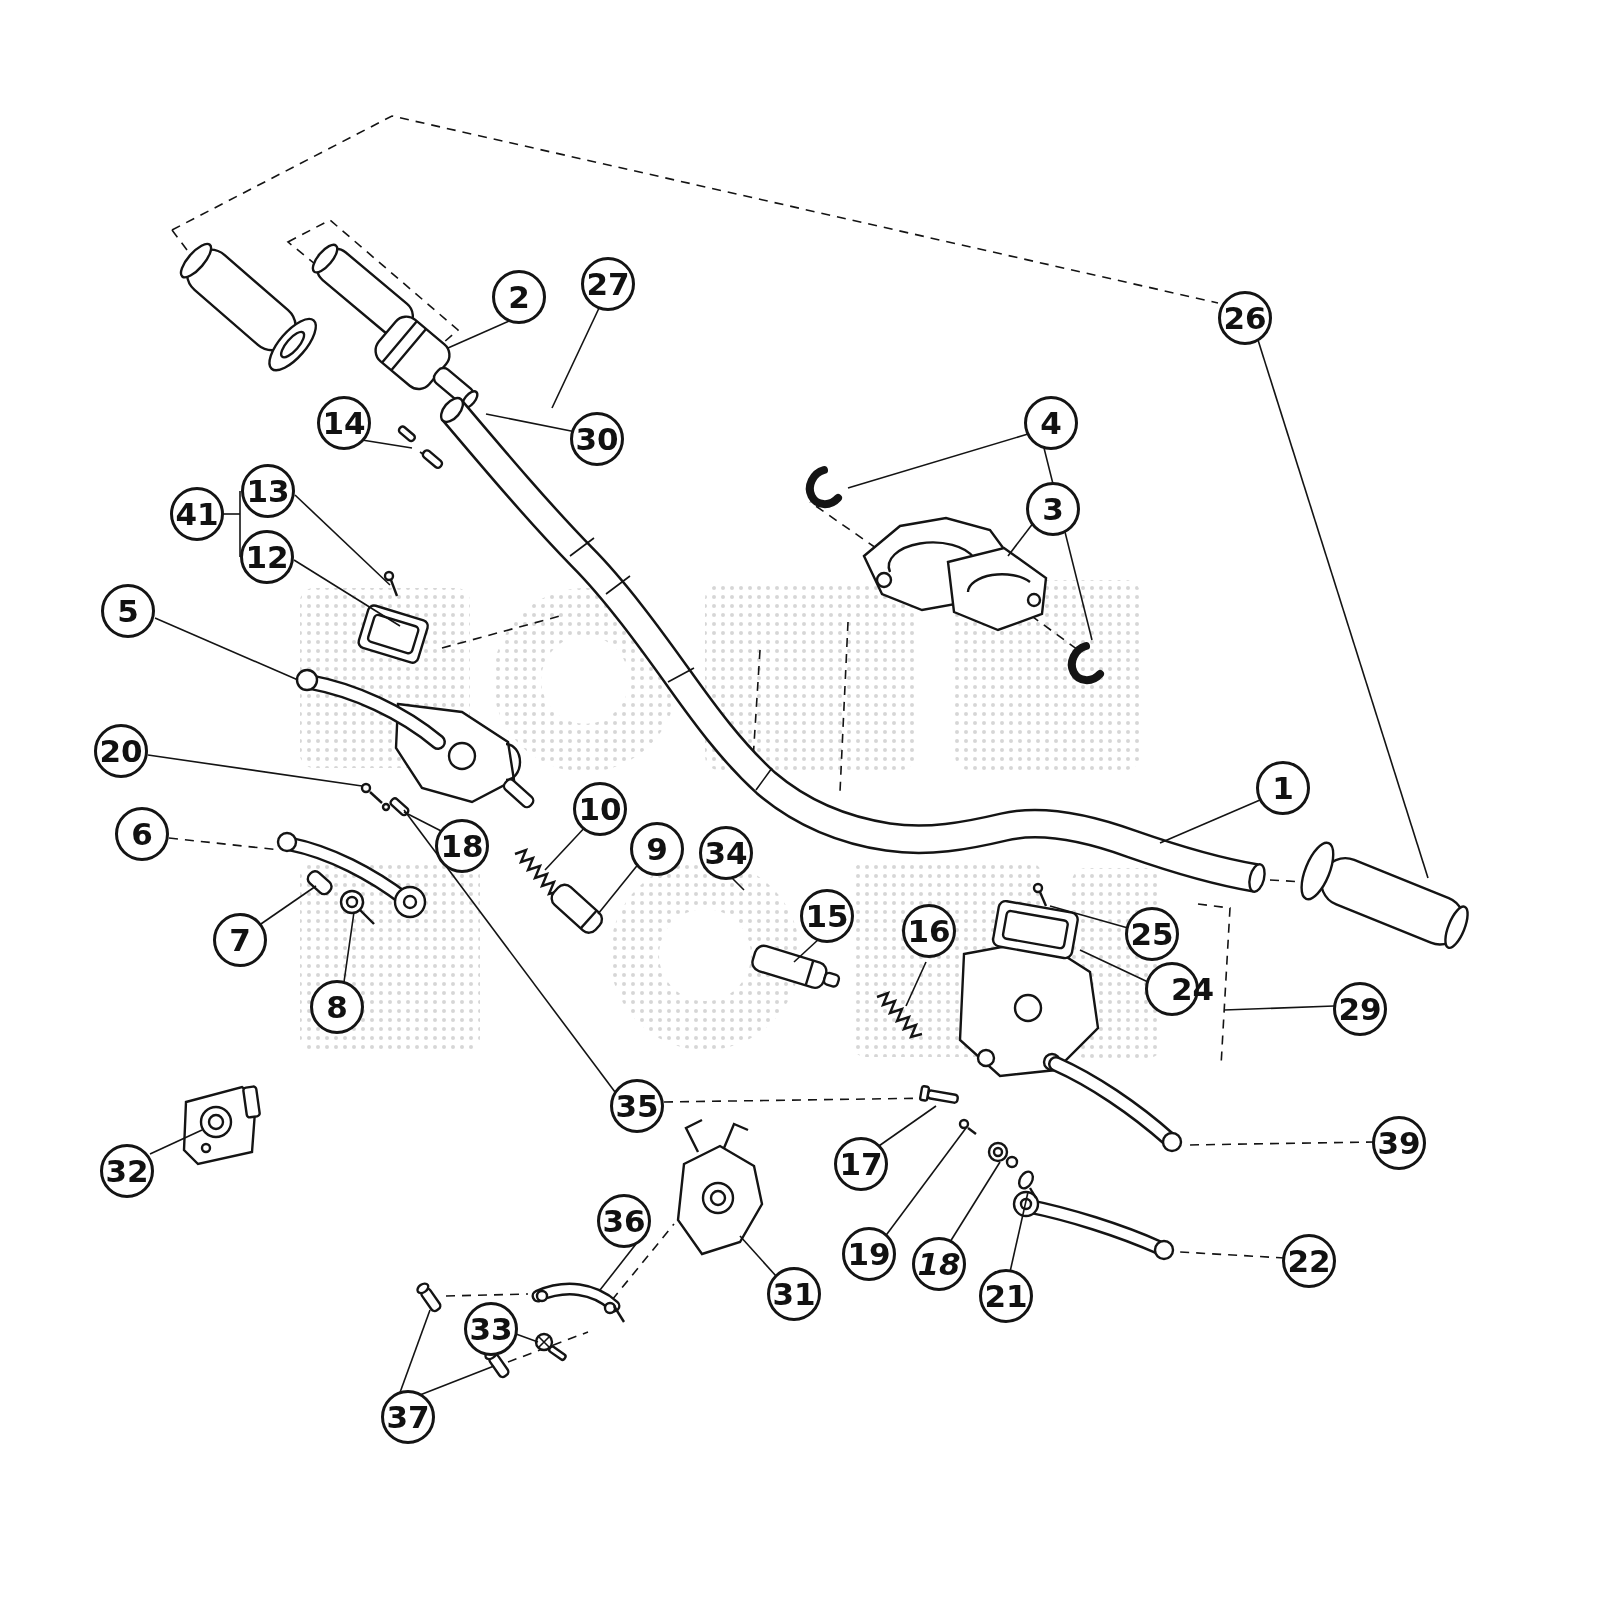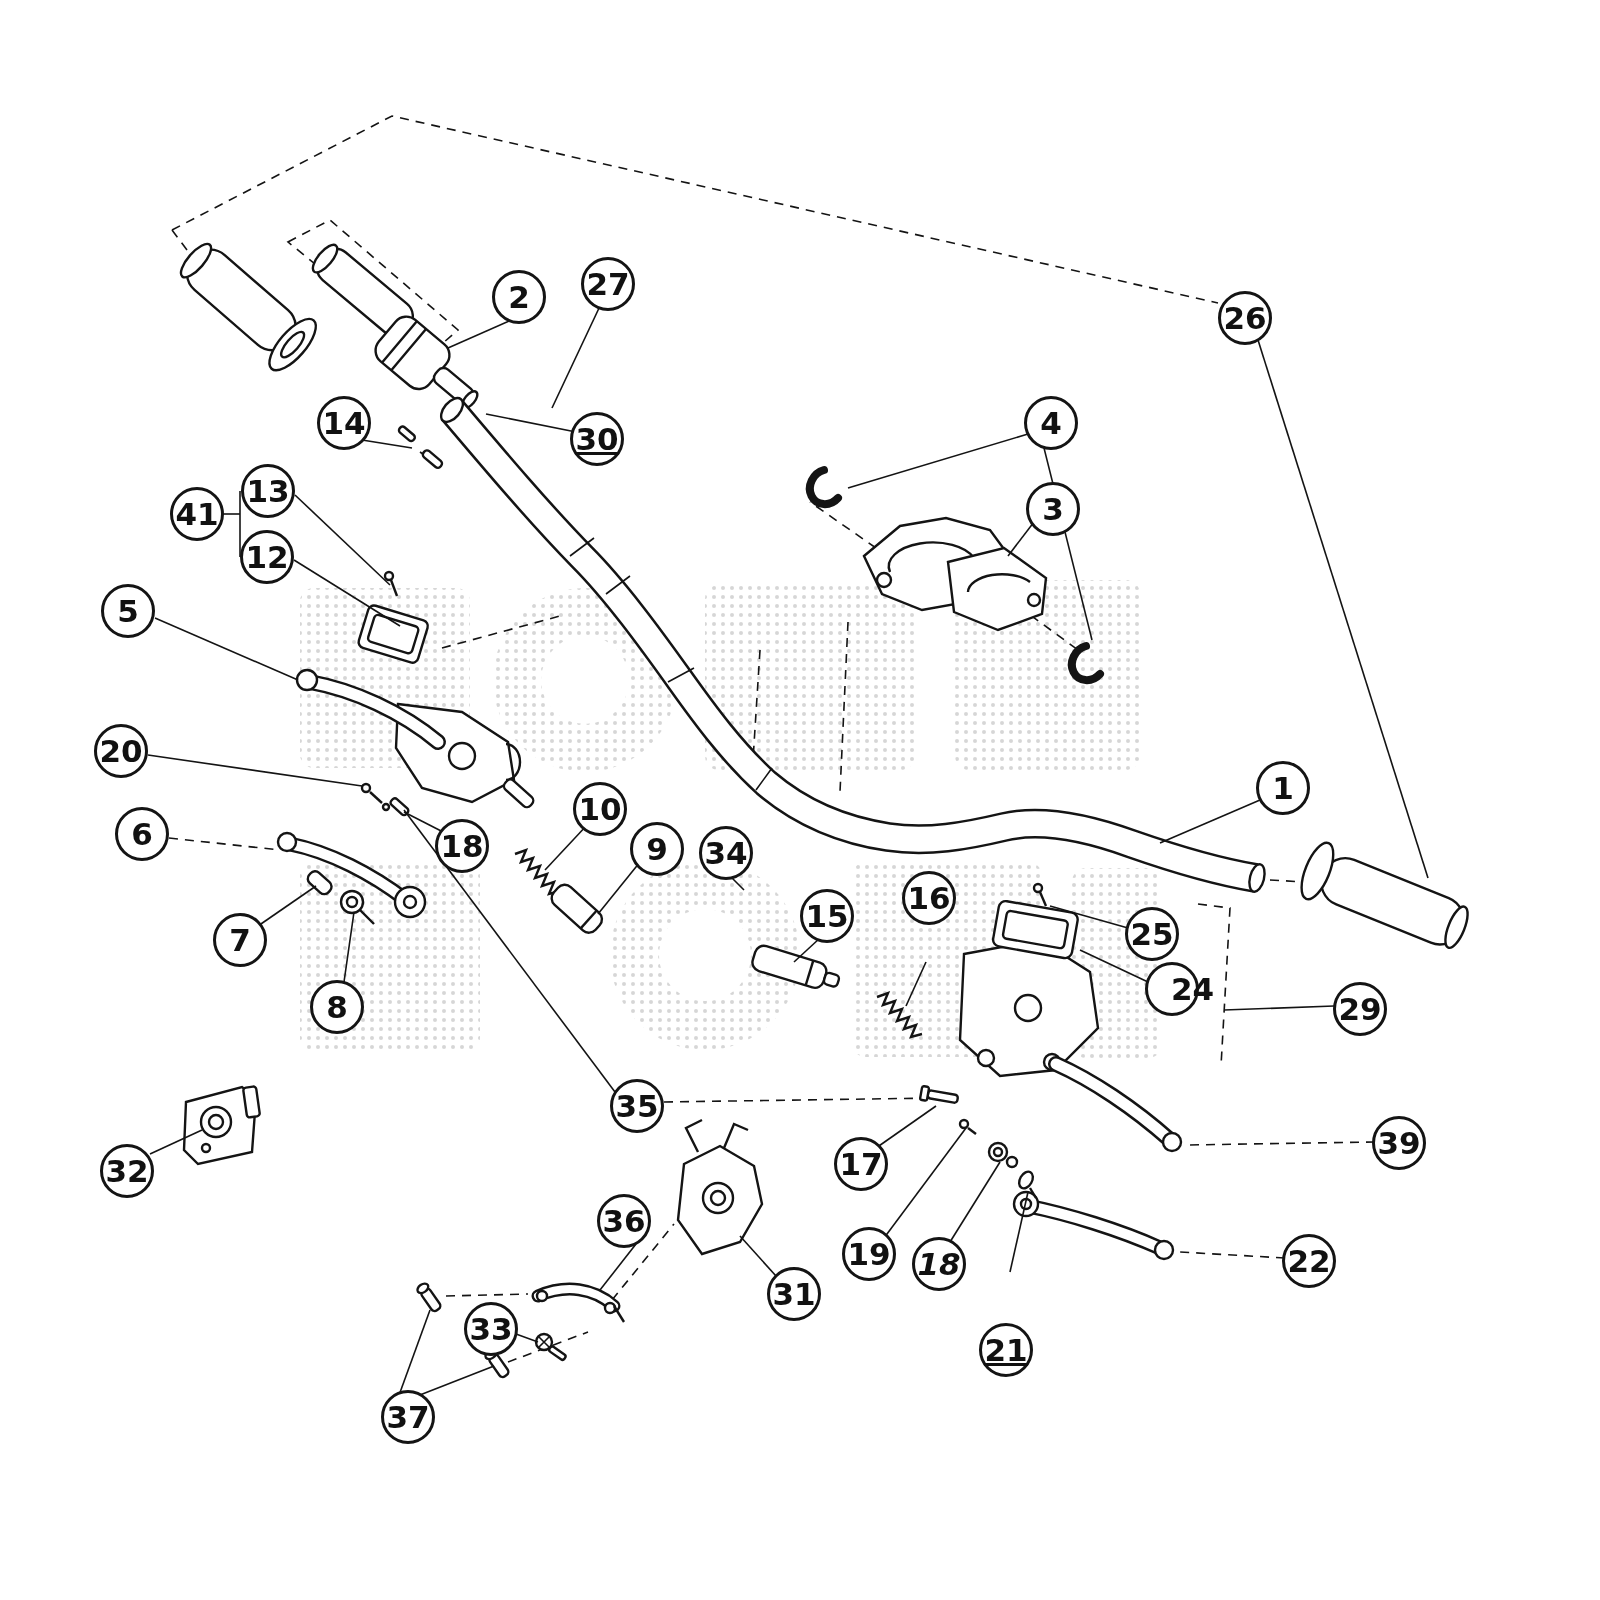--- a/index.html
+++ b/index.html
@@ -343,35 +343,35 @@
       <div class="callout" style="left: 115px; top: 807px;">6</div>
       <div class="callout" style="left: 213px; top: 913px;">7</div>
       <div class="callout" style="left: 310px; top: 980px;">8</div>
       <div class="callout" style="left: 630px; top: 822px;">9</div>
       <div class="callout" style="left: 573px; top: 782px;">10</div>
       <div class="callout" style="left: 435px; top: 819px;">18</div>
       <div class="callout" style="left: 240px; top: 530px;">12</div>
       <div class="callout" style="left: 241px; top: 464px;">13</div>
       <div class="callout" style="left: 317px; top: 396px;">14</div>
       <div class="callout" style="left: 800px; top: 889px;">15</div>
-      <div class="callout" style="left: 902px; top: 871px;">16</div>
+      <div class="callout" style="left: 902px; top: 904px;">16</div>
       <div class="callout" style="left: 834px; top: 1137px;">17</div>
       <div class="callout" style="left: 912px; top: 1237px; font-style: italic;">18</div>
       <div class="callout" style="left: 842px; top: 1227px;">19</div>
       <div class="callout" style="left: 94px; top: 724px;">20</div>
-      <div class="callout" style="left: 979px; top: 1323px; text-decoration: underline;">21</div>
+      <div class="callout" style="left: 979px; top: 1269px;">21</div>
       <div class="callout" style="left: 1282px; top: 1234px;">22</div>
       <div class="callout" style="left: 1372px; top: 1116px;">39</div>
       <div class="callout" style="left: 1145px; top: 962px; padding-left: 41px;">24</div>
       <div class="callout" style="left: 1125px; top: 907px;">25</div>
       <div class="callout" style="left: 1218px; top: 291px;">26</div>
       <div class="callout" style="left: 581px; top: 257px;">27</div>
       <div class="callout" style="left: 170px; top: 487px;">41</div>
       <div class="callout" style="left: 1333px; top: 982px;">29</div>
-      <div class="callout" style="left: 570px; top: 412px; text-decoration: underline;">30</div>
+      <div class="callout" style="left: 570px; top: 412px;">30</div>
       <div class="callout" style="left: 767px; top: 1267px;">31</div>
       <div class="callout" style="left: 100px; top: 1144px;">32</div>
       <div class="callout" style="left: 464px; top: 1302px;">33</div>
       <div class="callout" style="left: 699px; top: 826px;">34</div>
       <div class="callout" style="left: 610px; top: 1079px;">35</div>
       <div class="callout" style="left: 597px; top: 1194px;">36</div>
       <div class="callout" style="left: 357px; top: 1390px; margin-left: 24px;">37</div>
     </div>
 
 </div>

